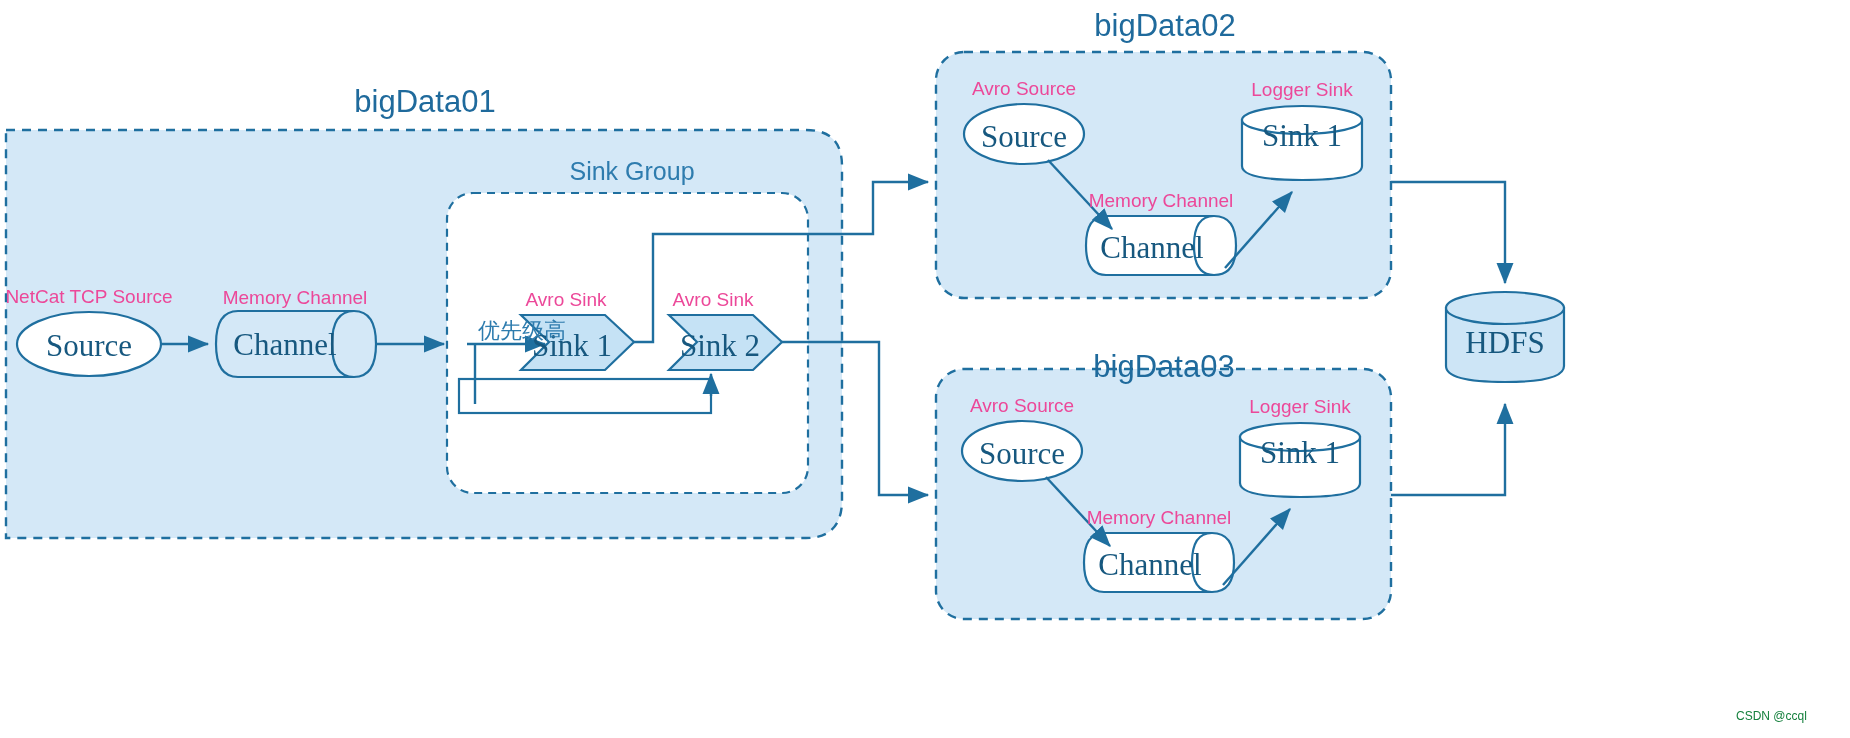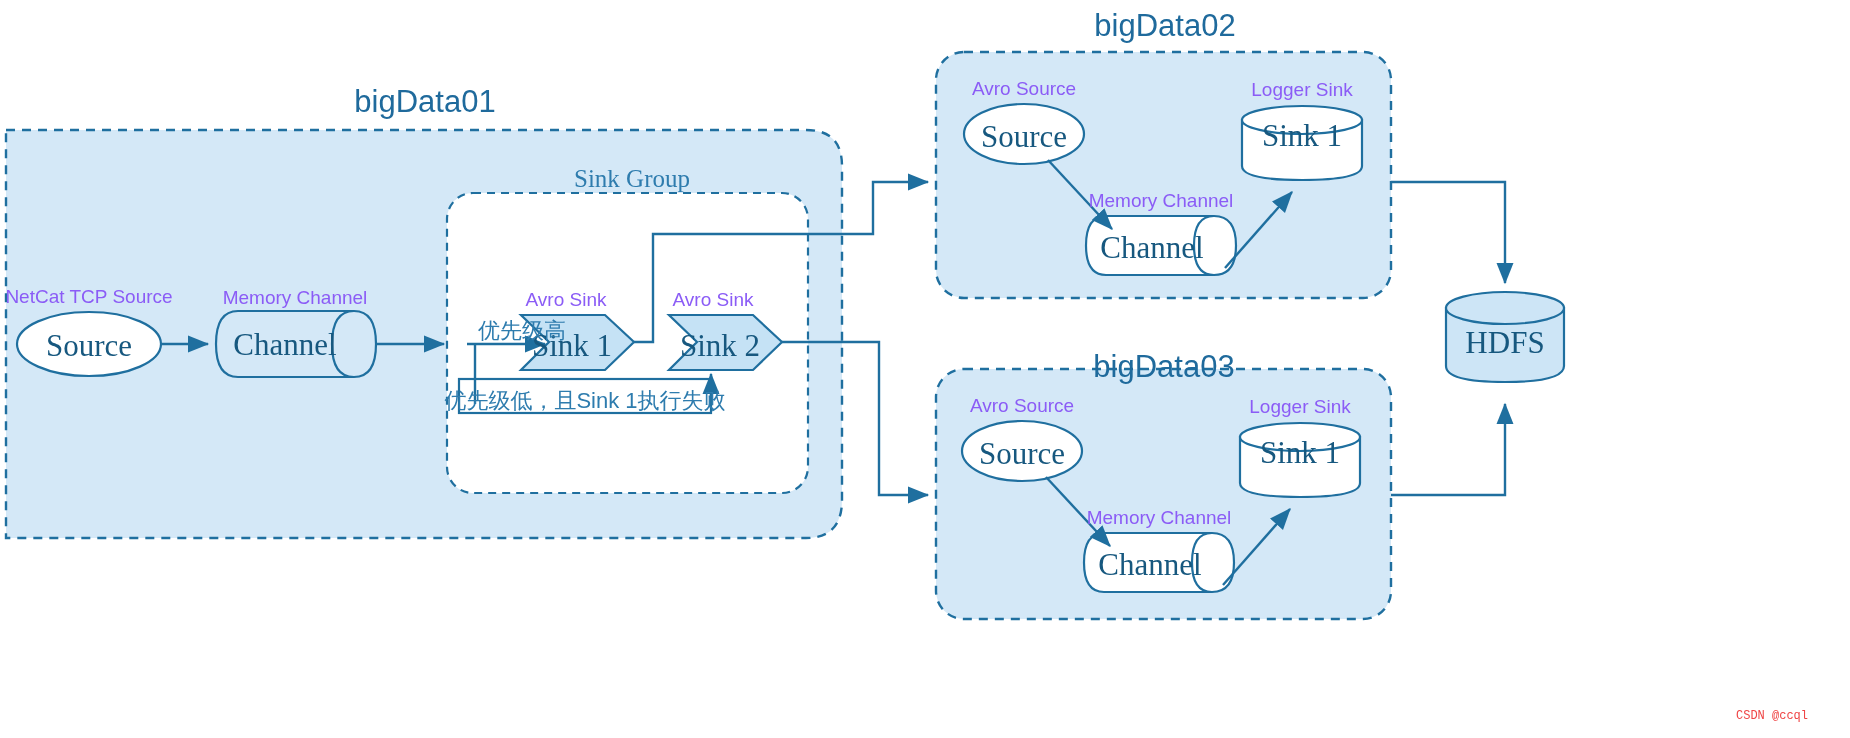--- a/index.html
+++ b/index.html
@@ -28,50 +28,49 @@
     position: absolute;
     font-family: Liberation Sans, sans-serif;
     font-size: 31px;
     color: #1f6a9c;
     white-space: nowrap;
   }
   .sub-label {
     position: absolute;
     font-family: "Liberation Sans", sans-serif;
     font-size: 19px;
-    color: #8b5cf6;
+    color: #ec4899;
     white-space: nowrap;
   }
   .node-text {
     position: absolute;
     font-family: Liberation Serif, serif;
     font-size: 31px;
     color: #17587f;
     white-space: nowrap;
   }
   .cn-label {
     position: absolute;
     font-family: "Liberation Sans", sans-serif;
     font-size: 22px;
     color: #2e7cae;
     white-space: nowrap;
   }
   .group-title {
     position: absolute;
-    font-family: Liberation Serif, serif;
+    font-family: Liberation Sans, sans-serif;
     font-size: 25px;
     color: #2e7cae;
     white-space: nowrap;
-    margin-top: 8px;
   }
   .watermark {
     position: absolute;
-    font-family: Liberation Mono, monospace;
+    font-family: Liberation Sans, sans-serif;
     font-size: 12px;
-    color: #ef4444;
+    color: #15803d;
     white-space: nowrap;
   }
   .centered {
     transform: translateX(-50%);
   }
 </style>
 </head>
 <body>
 
 <div id="stage">
@@ -198,21 +197,20 @@
   <div class="group-title centered" style="left:632px; top:157px;">Sink Group</div>
 
   <div class="sub-label centered" style="left:566px; top:289px;">Avro Sink</div>
   <div class="node-text centered" style="left:572px; top:328px;">Sink 1</div>
 
   <div class="sub-label centered" style="left:713px; top:289px;">Avro Sink</div>
   <div class="node-text centered" style="left:720px; top:328px;">Sink 2</div>
 
   <div class="cn-label" style="left:478px; top:316px;">优先级高</div>
 
-  <div class="cn-label centered" style="left:585px; top:386px;">优先级低，且Sink 1执行失败</div>
 
   <div class="host-title centered" style="left:1165px; top:8px;">bigData02</div>
 
   <div class="sub-label centered" style="left:1024px; top:78px;">Avro Source</div>
   <div class="node-text centered" style="left:1024px; top:119px;">Source</div>
 
   <div class="sub-label centered" style="left:1161px; top:190px;">Memory Channel</div>
   <div class="node-text centered" style="left:1152px; top:230px;">Channel</div>
 
   <div class="sub-label centered" style="left:1302px; top:79px;">Logger Sink</div>

